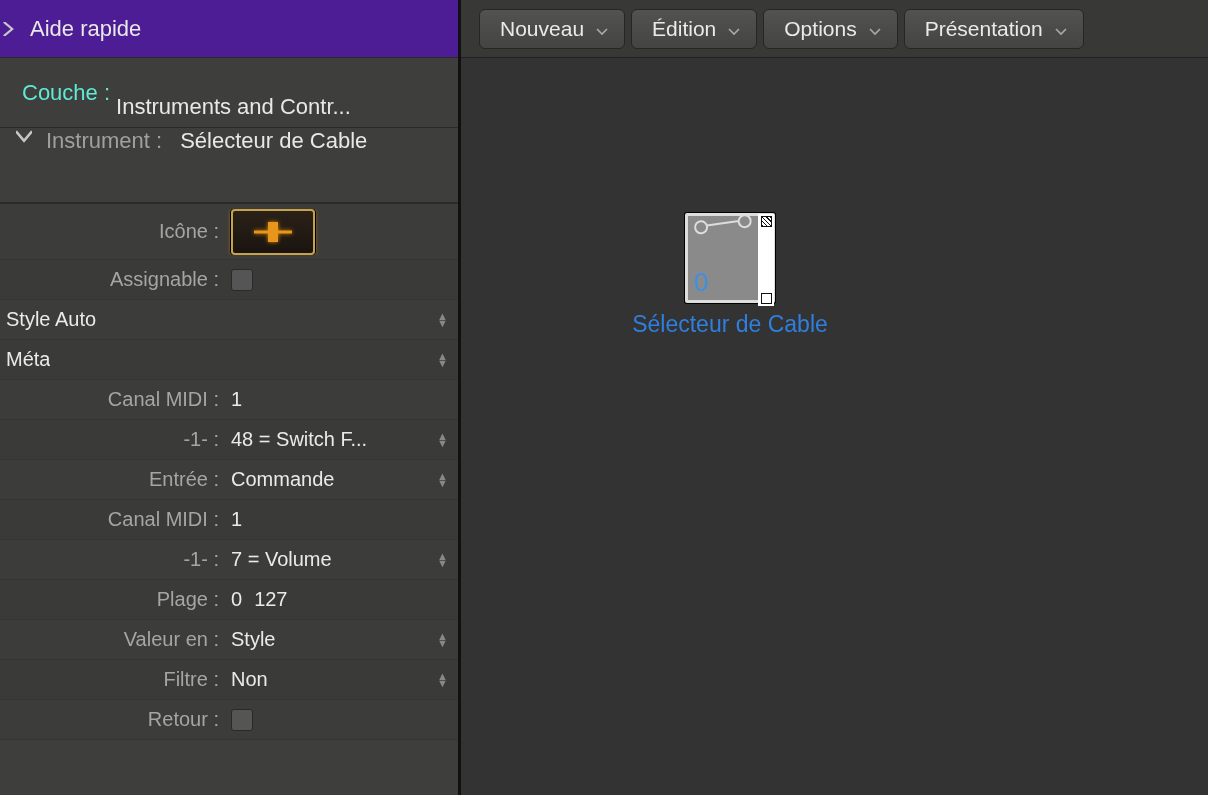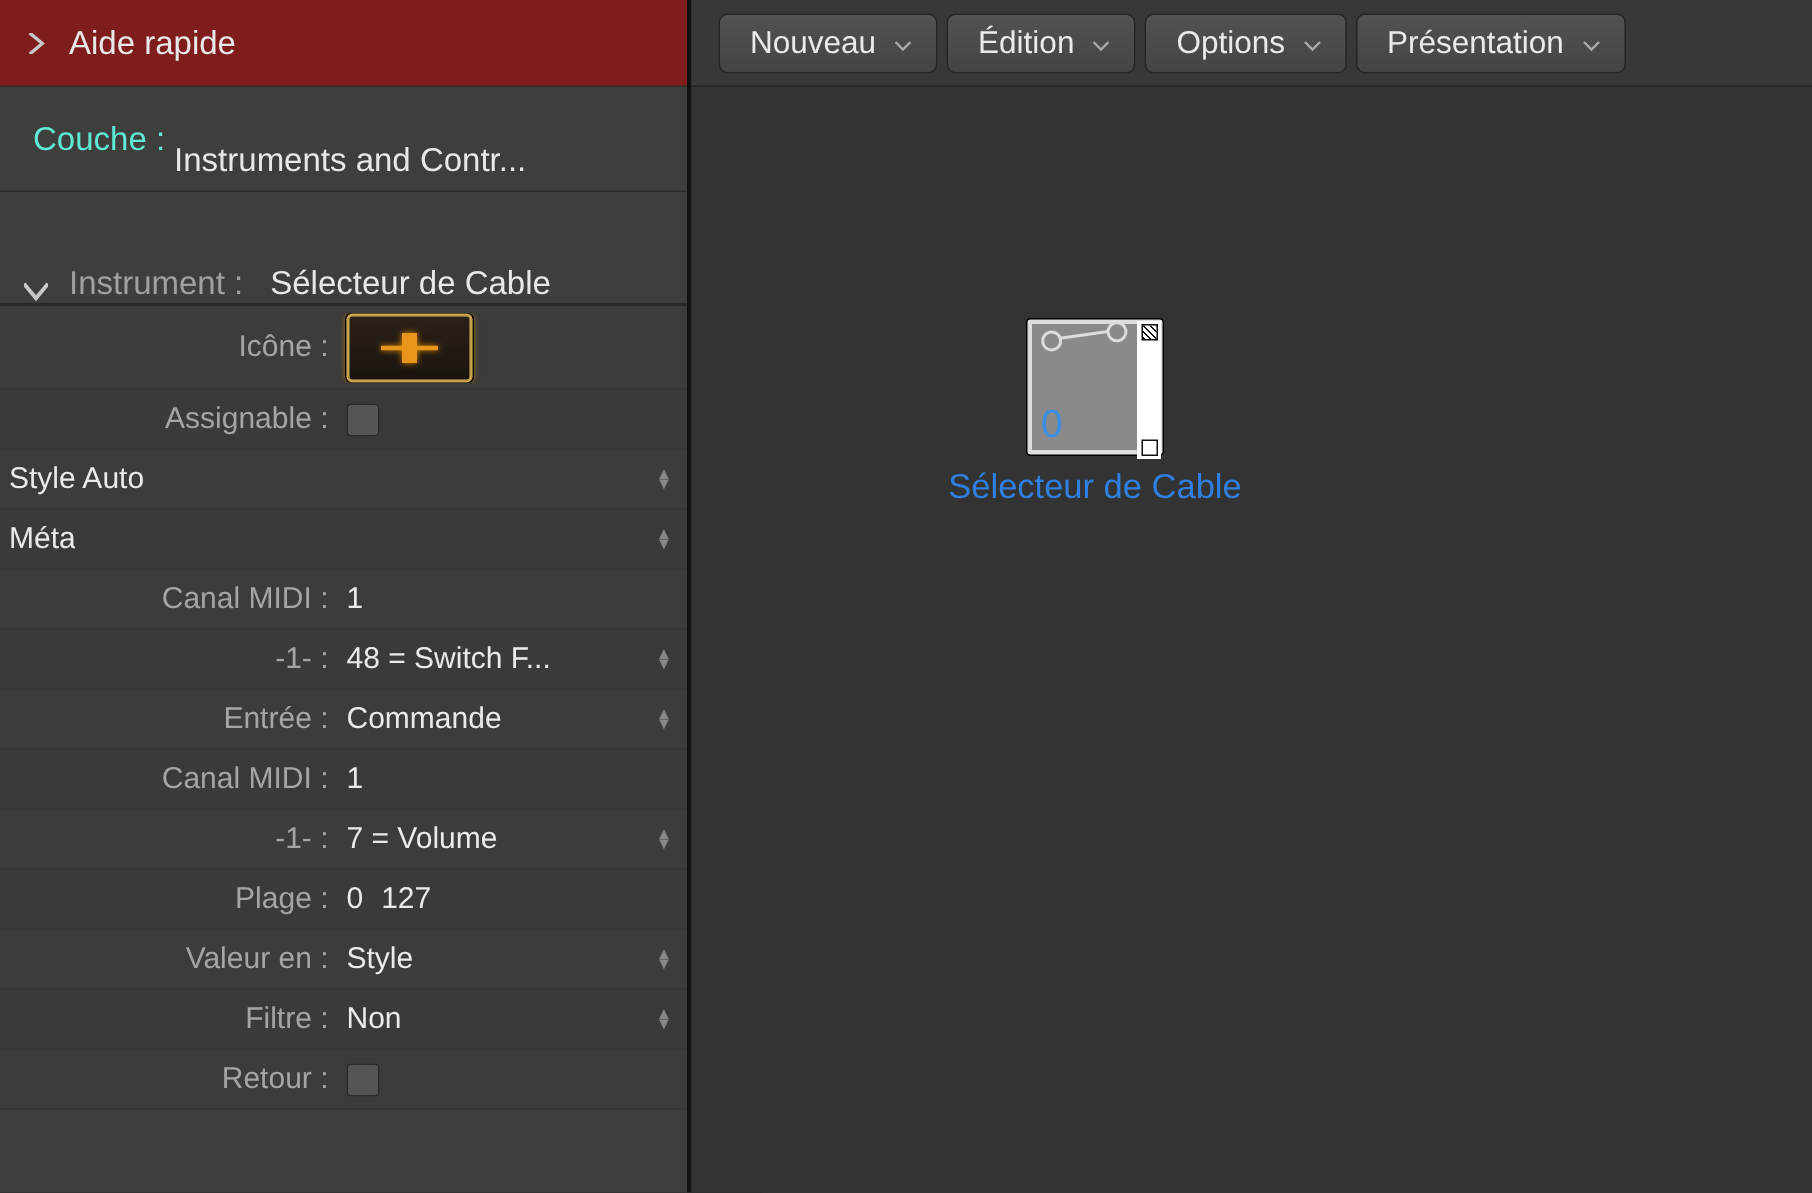--- a/index.html
+++ b/index.html
@@ -19,23 +19,23 @@
     background: #3e3e3c;
     border-right: 3px solid #111;
     display: flex;
     flex-direction: column;
     font-size: 20px;
   }
   .section-header {
     display: flex;
     align-items: center;
     height: 58px;
-    padding: 0 16px;
+    padding: 0 0;
     border-bottom: 1px solid #2a2a28;
-    background: #7f1d1d;
+    background: #4c1d95;
     gap: 14px;
   }
   .disclosure {
     width: 16px;
     height: 16px;
     display: inline-flex;
     align-items: center;
     justify-content: center;
     color: #c8c8c8;
   }
@@ -53,21 +53,21 @@
     font-size: 22px;
     color: #a0a09d;
     white-space: nowrap;
     overflow: hidden;
   }
   .subheader .lbl { color: #5eead4; }
   .subheader .val { color: #e8e8e8; margin-left: 6px; overflow: hidden; text-overflow: ellipsis; margin-top: 28px; }
   .instrument-header {
     height: 76px;
     display: flex;
-    align-items: flex-end;
+    align-items: flex-start;
     gap: 14px;
     padding: 0 16px;
     border-bottom: 2px solid #2a2a28;
     font-size: 22px;
   }
   .instrument-header .lbl { color: #a0a09d; }
   .instrument-header .val { color: #e8e8e8; margin-left: 4px; }
   
   .props { flex: 1; }
   .prow {

